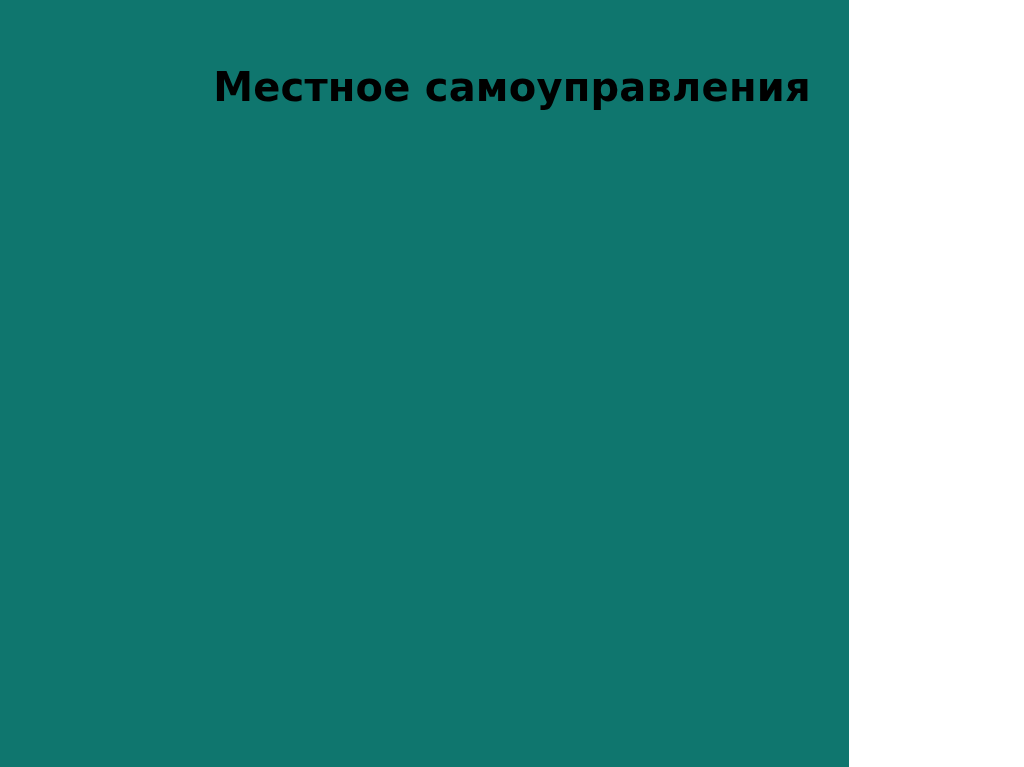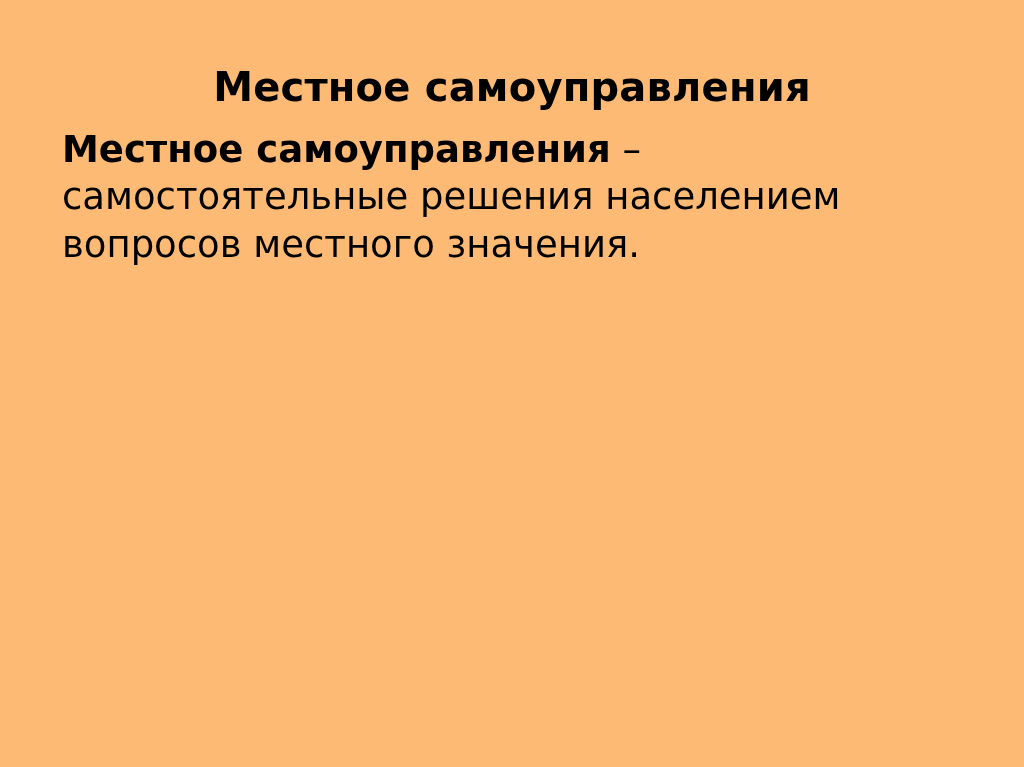--- a/index.html
+++ b/index.html
@@ -9,23 +9,23 @@
   body {
     width: 1024px;
     height: 767px;
     background: #ffffff;
     font-family: "DejaVu Sans", "Liberation Sans", sans-serif;
     color: #000000;
     overflow: hidden;
   }
   .slide {
     position: relative;
-    width: 1024px;
+    width: 849px;
     height: 767px;
-    background: #fdba74;
+    background: #0f766e;
     box-sizing: border-box;
   }
   .slide-title {
     position: absolute;
     left: 0;
     top: 38px;
     width: 1024px;
     text-align: center;
     font-size: 40px;
     font-weight: bold;
@@ -50,17 +50,14 @@
     font-weight: normal;
   }
 </style>
 </head>
 <body>
 
 <div class="slide">
 
   <h1 class="slide-title">Местное самоуправления</h1>
 
-  <div class="slide-body">
-    <span class="term">Местное самоуправления</span><span class="definition"> – </span><span class="definition">самостоятельные решения населением вопросов местного значения.</span>
-  </div>
 
 </div>
 
 </body></html>

